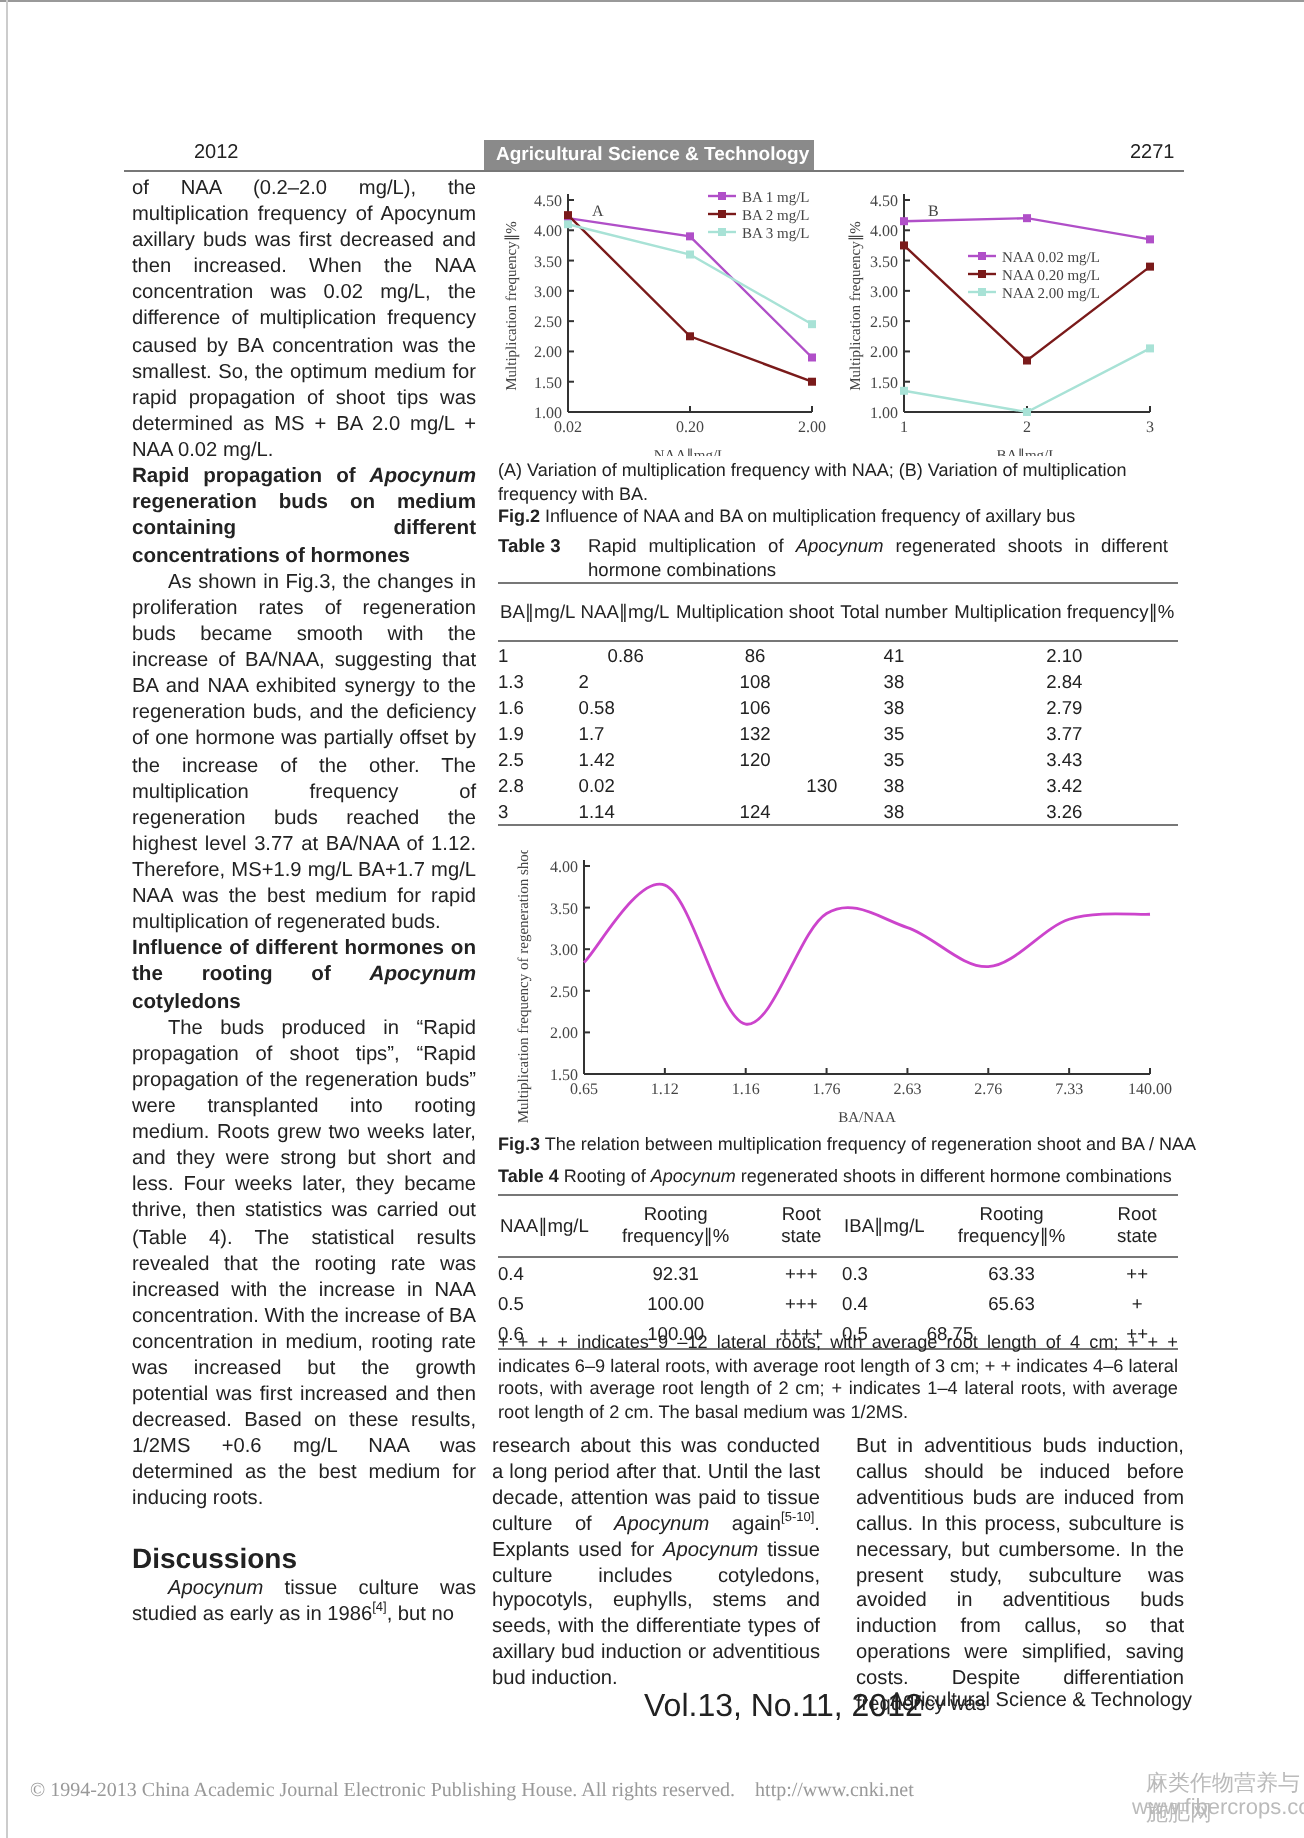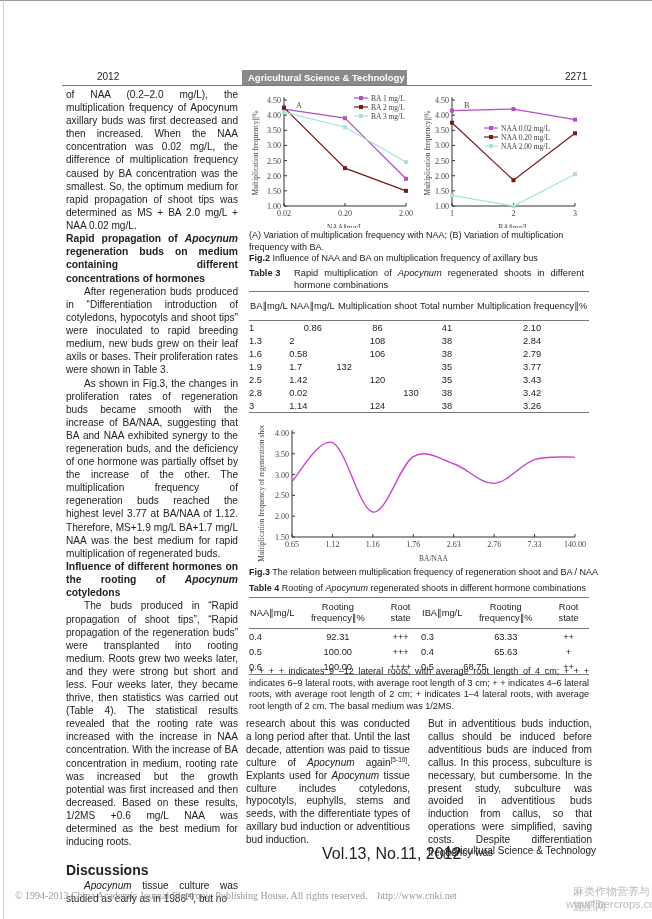--- a/index.html
+++ b/index.html
@@ -61,21 +61,20 @@
 <div class="frame-left"></div>
 
 <div class="hdr-year">2012</div>
 <div class="hdr-journal">Agricultural Science &amp; Technology</div>
 <div class="hdr-page">2271</div>
 <div class="hdr-rule"></div>
 
 <div class="col-left">
   <p>of NAA (0.2–2.0 mg/L), the multiplication frequency of Apocynum axillary buds was first decreased and then increased. When the NAA concentration was 0.02 mg/L, the difference of multiplication frequency caused by BA concentration was the smallest. So, the optimum medium for rapid propagation of shoot tips was determined as MS + BA 2.0 mg/L + NAA 0.02 mg/L.</p>
   <h4><span>Rapid propagation of </span><i>Apocynum</i><span> regeneration buds on medium containing different concentrations of hormones</span></h4>
-  <p class="indent">After regeneration buds produced in “Differentiation introduction of cotyledons, hypocotyls and shoot tips” were inoculated to rapid breeding medium, new buds grew on their leaf axils or bases. Their proliferation rates were shown in Table 3.</p>
   <p class="indent">As shown in Fig.3, the changes in proliferation rates of regeneration buds became smooth with the increase of BA/NAA, suggesting that BA and NAA exhibited synergy to the regeneration buds, and the deficiency of one hormone was partially offset by the increase of the other. The multiplication frequency of regeneration buds reached the highest level 3.77 at BA/NAA of 1.12. Therefore, MS+1.9 mg/L BA+1.7 mg/L NAA was the best medium for rapid multiplication of regenerated buds.</p>
   <h4><span>Influence of different hormones on the rooting of </span><i>Apocynum</i><span> cotyledons</span></h4>
   <p class="indent">The buds produced in “Rapid propagation of shoot tips”, “Rapid propagation of the regeneration buds” were transplanted into rooting medium. Roots grew two weeks later, and they were strong but short and less. Four weeks later, they became thrive, then statistics was carried out (Table 4). The statistical results revealed that the rooting rate was increased with the increase in NAA concentration. With the increase of BA concentration in medium, rooting rate was increased but the growth potential was first increased and then decreased. Based on these results, 1/2MS +0.6 mg/L NAA was determined as the best medium for inducing roots.</p>
   <h3>Discussions</h3>
   <p class="indent"><i>Apocynum</i><span> tissue culture was studied as early as in 1986</span><sup>[4]</sup><span>, but no</span></p>
 </div>
 
 <div class="fig2">
   <svg id="chartA" width="175" height="140" style="left:0">
       <line x1="38" y1="9" x2="38" y2="118" stroke="#333" stroke-width="1"></line>
@@ -212,21 +211,21 @@
       <tr>
         <td style="text-align: left;">1.6</td>
         <td style="text-align: left;">0.58</td>
         <td style="text-align: center;">106</td>
         <td style="text-align: center;">38</td>
         <td style="text-align: center;">2.79</td>
       </tr>
       <tr>
         <td style="text-align: left;">1.9</td>
         <td style="text-align: left;">1.7</td>
-        <td style="">132</td>
+        <td style="text-align: center;">132</td>
         <td style="text-align: center;">35</td>
         <td style="text-align: center;">3.77</td>
       </tr>
       <tr>
         <td style="text-align: left;">2.5</td>
         <td style="text-align: left;">1.42</td>
         <td style="text-align: center;">120</td>
         <td style="text-align: center;">35</td>
         <td style="text-align: center;">3.43</td>
       </tr>

